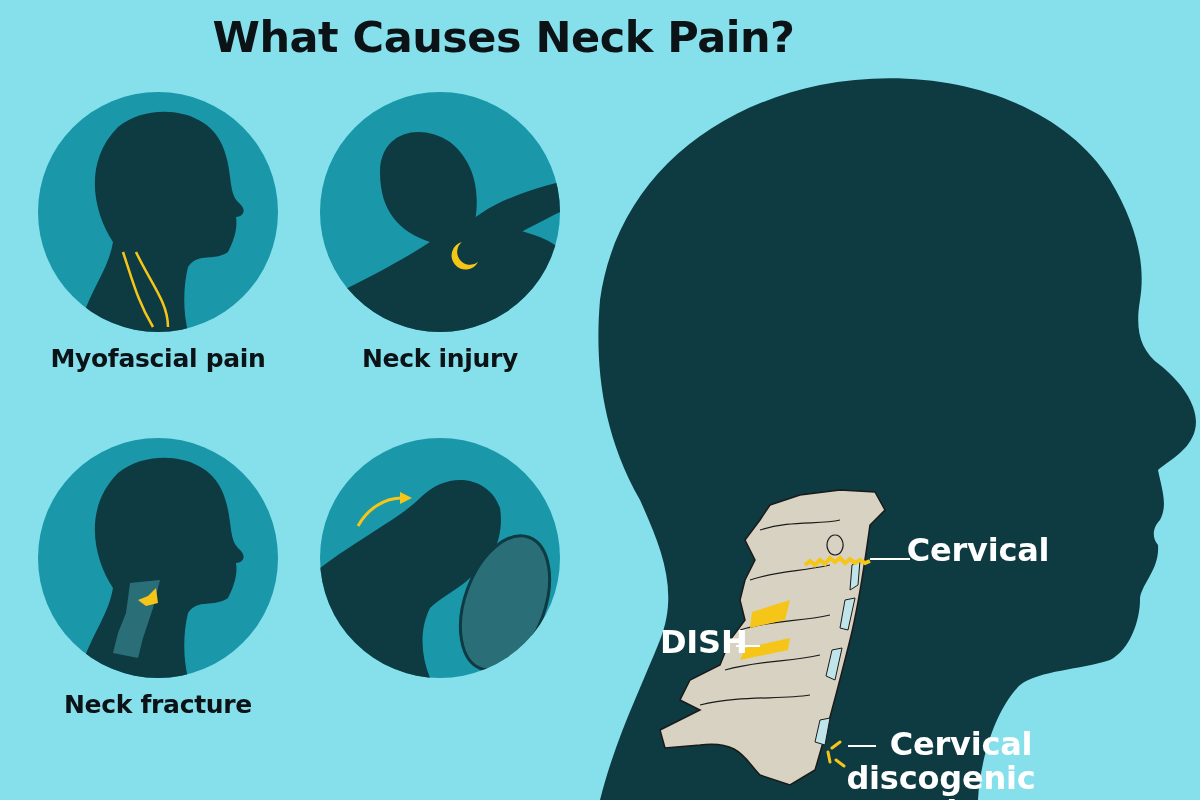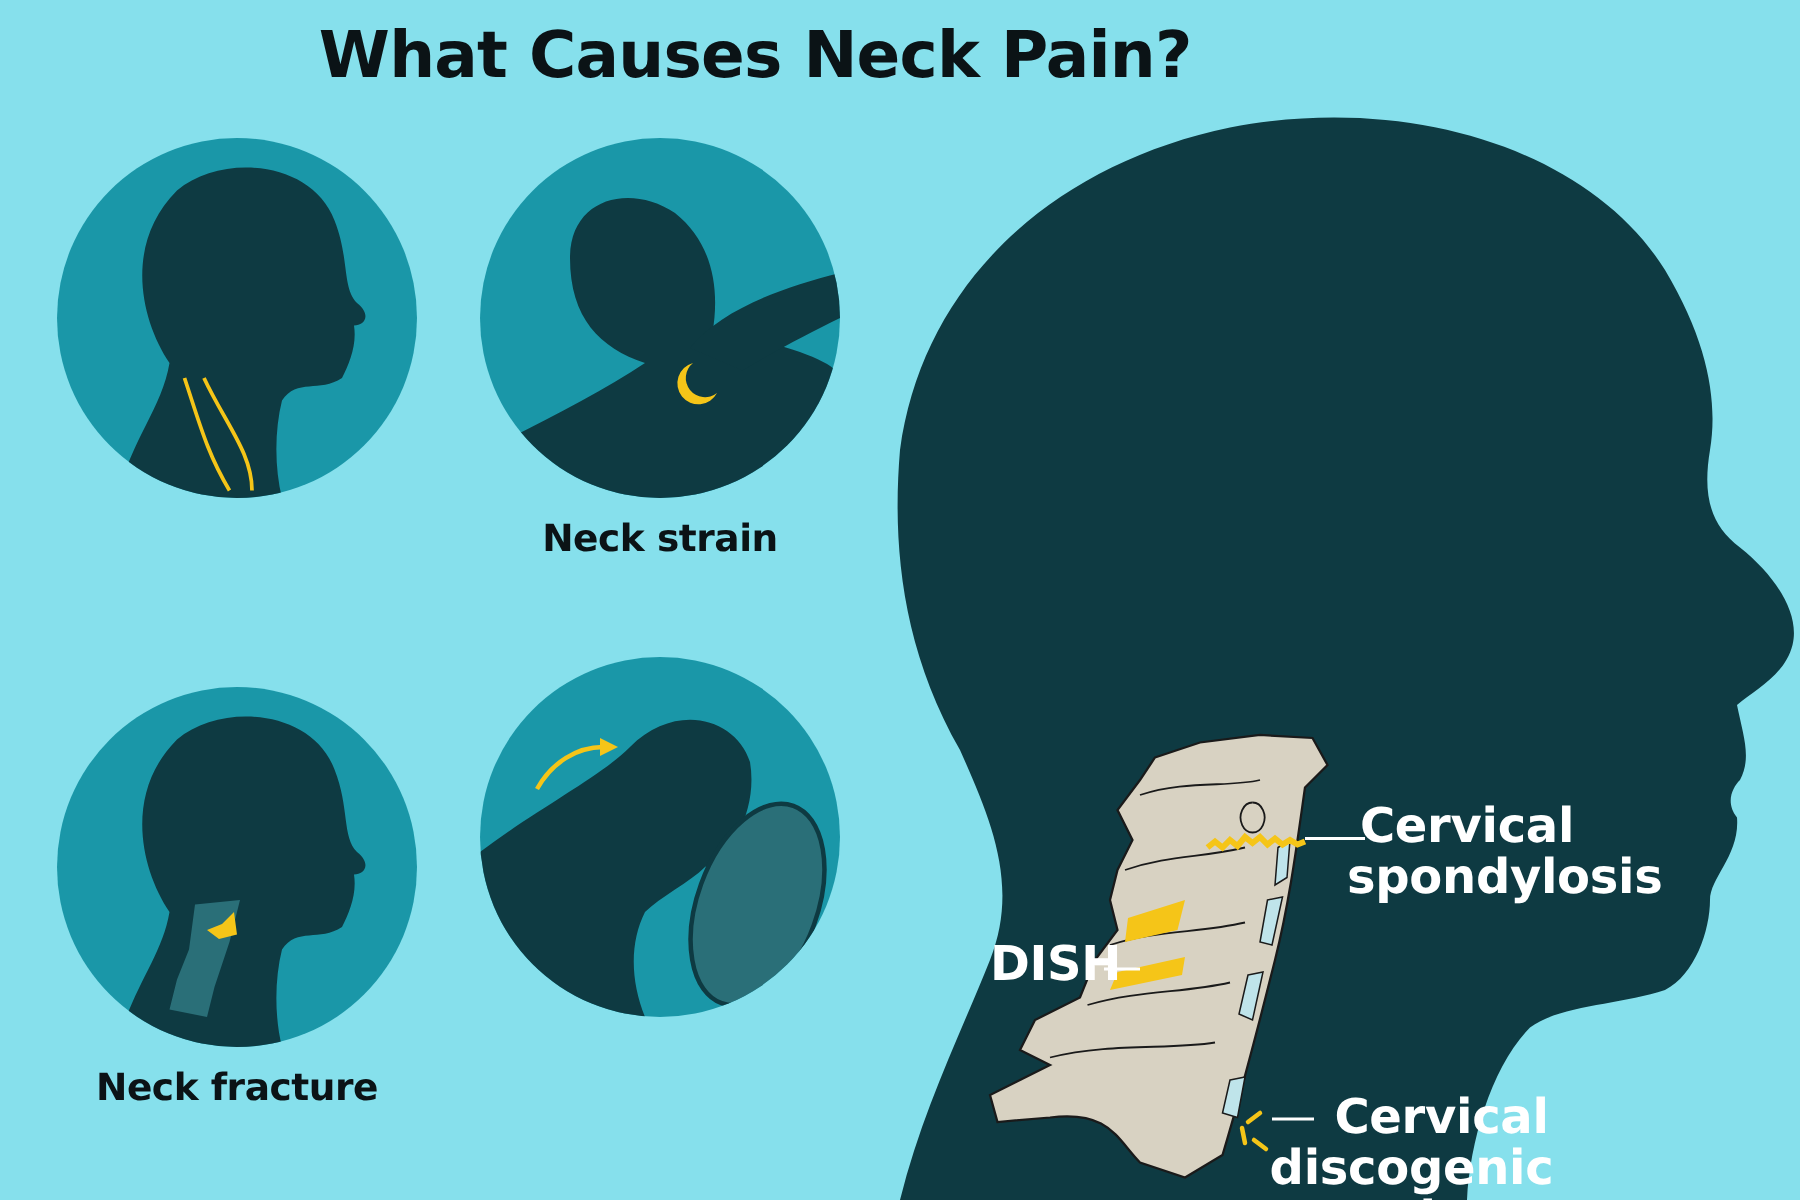--- a/index.html
+++ b/index.html
@@ -60,21 +60,20 @@
     <path fill="#bfe4ea" stroke="#1a1a1a" stroke-width="1" d="M 852 565 L 860 560 L 858 585 L 850 590 Z M 845 600 L 855 598 L 848 630 L 840 628 Z M 832 650 L 842 648 L 835 680 L 826 676 Z M 820 720 L 830 718 L 825 745 L 815 742 Z"></path>
     <path fill="#f5c518" d="M 752 612 L 790 600 L 785 620 L 750 628 Z M 745 648 L 790 638 L 788 650 L 740 660 Z"></path>
     <path fill="none" stroke="#f5c518" stroke-width="4" d="M 805 565 l 5 -4 l 5 4 l 5 -5 l 5 4 l 5 -6 l 5 4 l 5 -4 l 5 5 l 5 -4 l 5 4 l 5 -3 l 5 3 l 5 -2"></path>
     <path fill="none" stroke="#f5c518" stroke-width="3" stroke-linecap="round" d="M 832 748 l 8 -6 M 828 752 l 2 10 M 836 760 l 8 6"></path>
   </g>
 </svg>
 
 <div class="leader" style="left:870px; top:558px; width:40px;"></div>
 <div class="callout" style="left:898px; top:533px; text-align:center; width:160px;">
   <div>Cervical</div>
-  <div>spondylosis</div>
 </div>
 
 <div class="callout" style="left:660px; top:625px;">
   <span>DISH</span>
 </div>
 <div class="leader" style="left:736px; top:645px; width:24px;"></div>
 
 <div class="leader" style="left:848px; top:745px; width:28px;"></div>
 <div class="callout" style="left:836px; top:727px; text-align:center; width:210px;">
   <div style="padding-left:40px;">Cervical</div>
@@ -87,40 +86,41 @@
         <clipPath id="c1">
           <circle cx="120" cy="120" r="120"></circle>
         </clipPath>
       </defs>
     <circle cx="120" cy="120" r="120" fill="#1a97a8"></circle>
     <g clip-path="url(#c1)">
       <path fill="#0e3a42" d="M 40 240 C 50 200 70 180 75 150 C 55 120 45 70 80 35 C 110 10 170 15 185 55 C 195 80 190 100 200 110 C 210 118 205 125 198 125 C 200 138 195 150 190 160 C 175 170 160 160 150 175 C 145 195 145 220 150 240 Z"></path>
       <path fill="none" stroke="#f5c518" stroke-width="2.5" d="M 85 160 C 95 190 100 210 115 235 M 98 160 C 112 190 130 210 130 235"></path>
     </g>
   </svg>
+  <div class="label">Myofascial pain</div>
 </div>
 
 <div class="tile" style="left:320px; top:92px;">
   <svg width="240" height="240" viewBox="0 0 240 240">
     <defs>
         <clipPath id="c2">
           <circle cx="120" cy="120" r="120"></circle>
         </clipPath>
       </defs>
     <circle cx="120" cy="120" r="120" fill="#1a97a8"></circle>
     <g clip-path="url(#c2)">
       <path fill="#0e3a42" d="M 0 210 C 40 190 80 170 110 150 C 80 140 60 120 60 80 C 60 40 100 30 130 50 C 155 70 160 100 155 130 C 200 135 240 150 240 160 L 240 240 L 0 240 Z"></path>
       <path fill="#0e3a42" d="M 140 140 C 160 115 200 100 240 90 L 240 120 C 220 130 200 140 175 155 Z"></path>
       <path fill="#f5c518" d="M 142 150 a 14 14 0 1 0 16 20 a 8 8 0 0 1 -16 -20 Z"></path>
     </g>
   </svg>
-  <div class="label">Neck strain</div>
+  <div class="label">Neck injury</div>
 </div>
 
-<div class="tile" style="left:38px; top:458px;">
+<div class="tile" style="left:38px; top:438px;">
   <svg width="240" height="240" viewBox="0 0 240 240">
     <defs>
         <clipPath id="c3">
           <circle cx="120" cy="120" r="120"></circle>
         </clipPath>
       </defs>
     <circle cx="120" cy="120" r="120" fill="#1a97a8"></circle>
     <g clip-path="url(#c3)">
       <path fill="#0e3a42" d="M 40 240 C 50 200 70 180 75 150 C 55 120 45 70 80 35 C 110 10 170 15 185 55 C 195 80 190 100 200 110 C 210 118 205 125 198 125 C 200 138 195 150 190 160 C 175 170 160 160 150 175 C 145 195 145 220 150 240 Z"></path>
       <path fill="#2a6f78" d="M 92 145 L 122 142 L 115 170 L 105 200 L 100 220 L 75 215 L 80 195 L 88 175 Z"></path>

